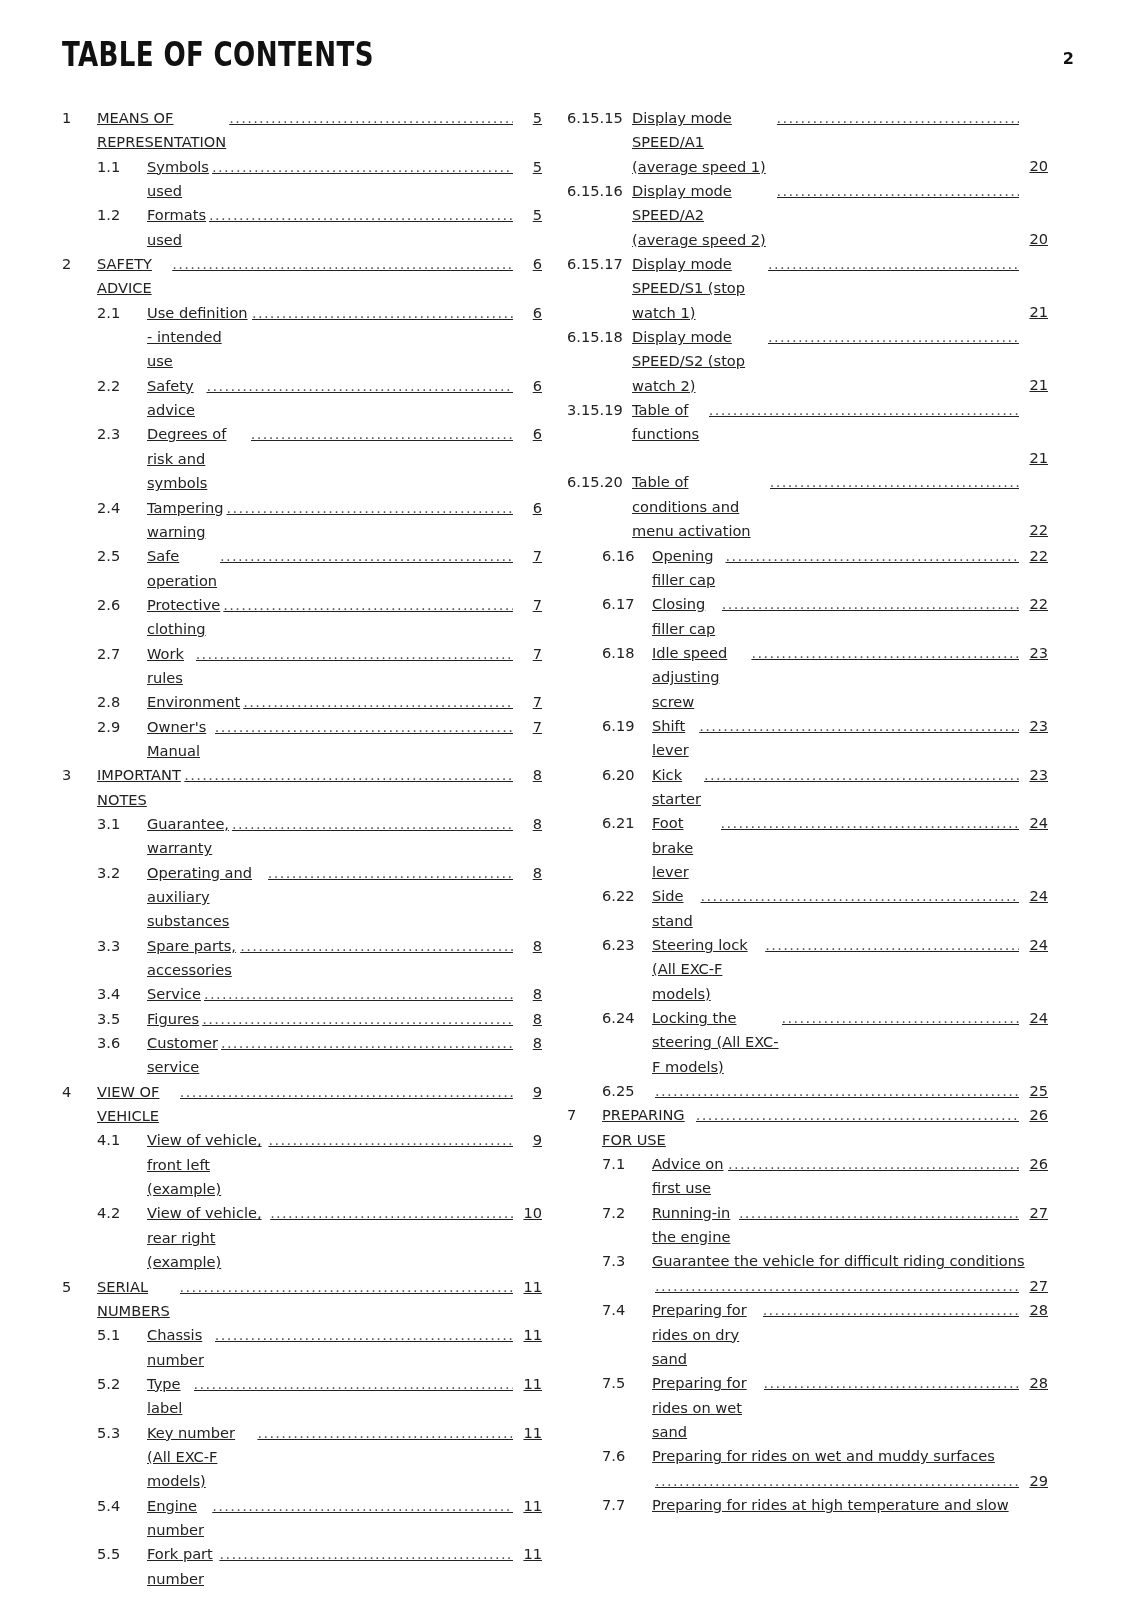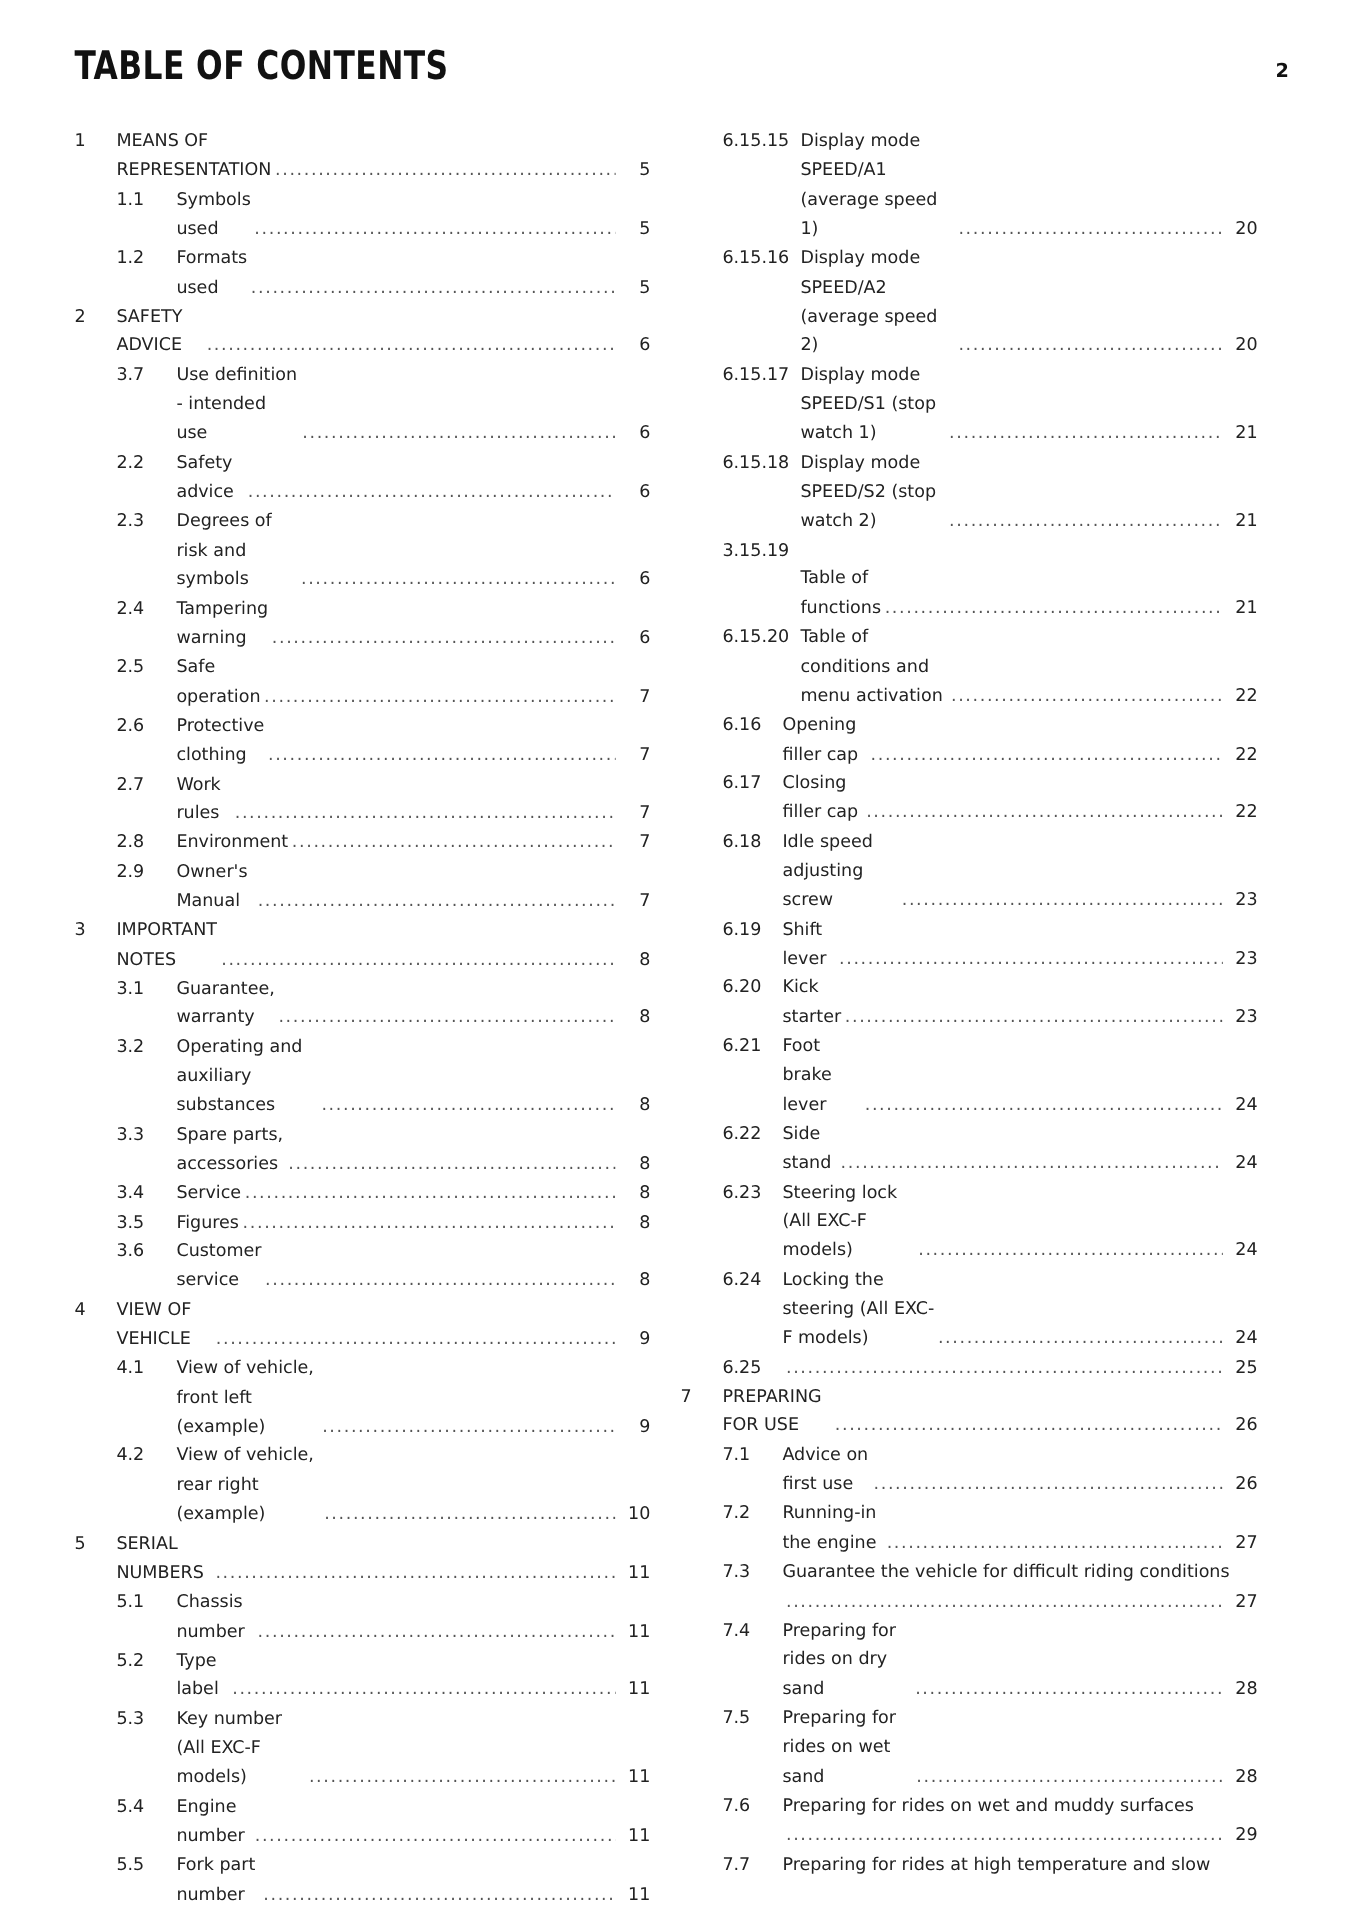--- a/index.html
+++ b/index.html
@@ -72,22 +72,23 @@
     color: #222222;
     white-space: nowrap;
   }
   .toc-num {
     flex: 0 0 auto;
     text-align: left;
   }
   .toc-body {
     flex: 1 1 auto;
     display: flex;
-    align-items: flex-end;
+    align-items: flex-start;
     min-width: 0;
+    text-decoration: underline;
   }
   .toc-label {
     white-space: normal;
     word-break: normal;
   }
   .toc-dots {
     flex: 1 1 auto;
     overflow: hidden;
     white-space: nowrap;
     letter-spacing: 1.35px;
@@ -99,21 +100,21 @@
   .toc-page {
     flex: 0 0 auto;
     text-align: right;
     padding-left: 4px;
   }
 
   
   .lvl1 .toc-num   { width: 35px; }
   .lvl1 .toc-label { }
   .lvl2 .toc-num   { width: 26px; margin-left: 35px; }
-  .lvl3 .toc-num   { width: 52px; margin-left: 35px; }
+  .lvl3 .toc-num   { width: 52px; }
 
   .lvl2 .toc-body  { margin-left: 24px; }
   .lvl3 .toc-body  { margin-left: 13px; }
 
   .lvl1 .toc-page  { width: 24px; }
   .lvl2 .toc-page  { width: 24px; }
   .lvl3 .toc-page  { width: 24px; margin-top: 48px; }
 
   
   .toc-row.wrap .toc-body {
@@ -167,21 +168,21 @@
         </div>
         <div class="toc-row lvl1">
           <div class="toc-num">2</div>
           <div class="toc-body">
             <span class="toc-label">SAFETY ADVICE</span>
             <span class="toc-dots">..........................................................................................</span>
             <span class="toc-page">6</span>
           </div>
         </div>
         <div class="toc-row lvl2">
-          <div class="toc-num">3.7</div>
+          <div class="toc-num">2.1</div>
           <div class="toc-body">
             <span class="toc-label">Use definition - intended use</span>
             <span class="toc-dots">..........................................................................................</span>
             <span class="toc-page">6</span>
           </div>
         </div>
         <div class="toc-row lvl2">
           <div class="toc-num">2.2</div>
           <div class="toc-body">
             <span class="toc-label">Safety advice</span>

